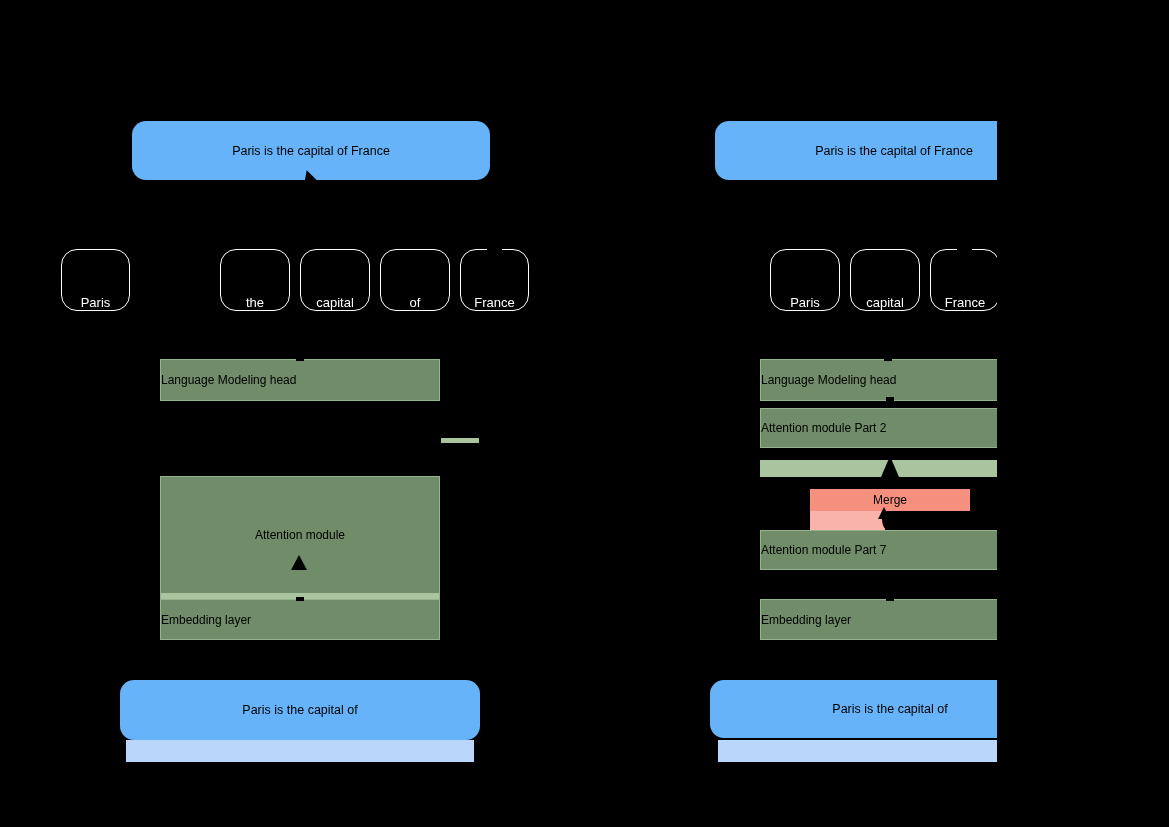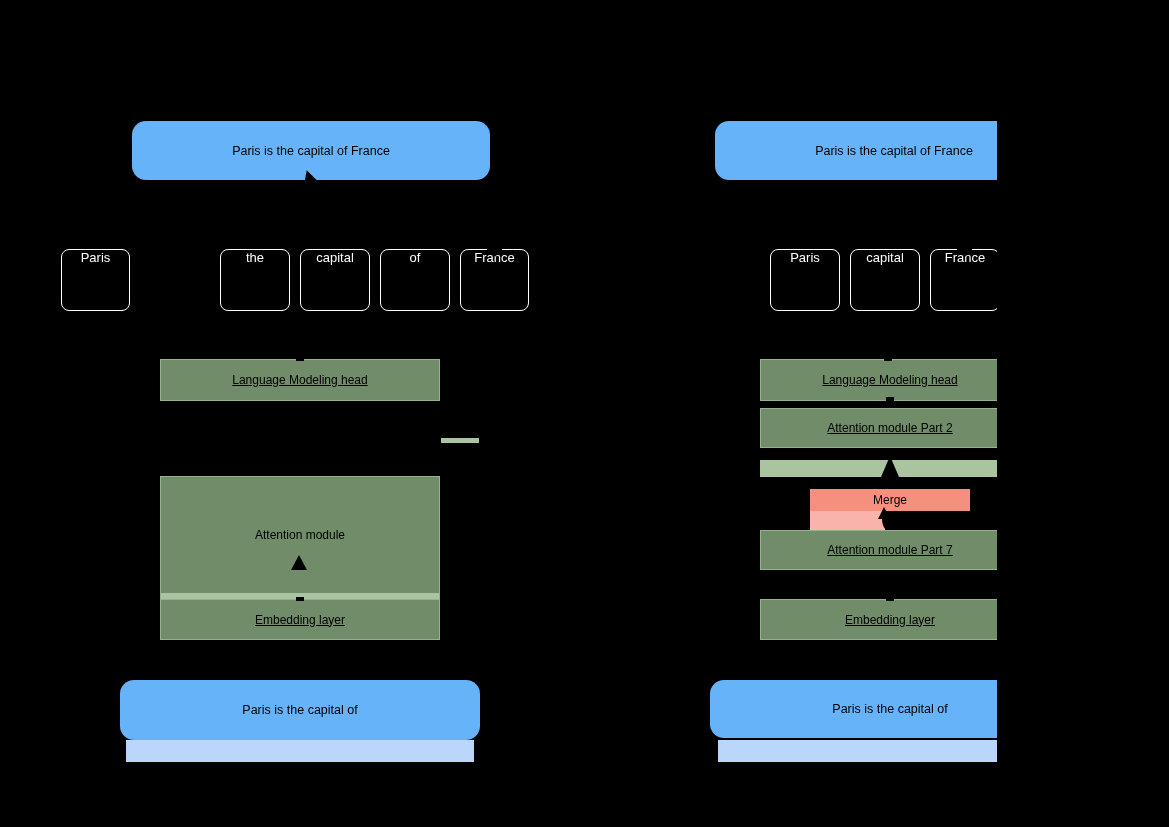--- a/index.html
+++ b/index.html
@@ -7,24 +7,24 @@
     --green:#708c69; --greenLight:#a9c49f; --greenBorder:#97b38e;
     --salmon:#f5907e; --pink:#fab3ab; --white:#ffffff; --ink:#000000;
   }
   html,body{margin:0;padding:0;background:var(--bg);}
   #stage{position:relative;width:949px;height:827px;background:var(--bg);
          font-family:"Liberation Sans",sans-serif;overflow:hidden;padding-left:48px;}
   .abs{position:absolute;box-sizing:border-box;}
   .box-blue{background:var(--blue);border-radius:14px;display:flex;
             align-items:center;justify-content:center;color:var(--ink);font-size:12.5px;}
   .strip-blue{background:var(--blueLight);}
-  .token{background:transparent;border:1.5px solid var(--white);border-radius:8px;
-         display:flex;align-items:flex-start;justify-content:center;color:var(--white);font-size:13px;}
+  .token{background:transparent;border:1.5px solid var(--white);border-radius:16px;
+         display:flex;align-items:flex-end;justify-content:center;color:var(--white);font-size:13px;}
   .layer{background:var(--green);border:1px solid var(--greenBorder);display:flex;
-         align-items:center;justify-content:center;color:var(--ink);font-size:12px;text-decoration:underline;}
+         align-items:center;color:var(--ink);font-size:12px;}
   .strip-green{background:var(--greenLight);}
   .box-merge{background:var(--salmon);display:flex;align-items:center;justify-content:center;
              color:var(--ink);font-size:12px;text-align:center;}
   .strip-pink{background:var(--pink);}
   .notch{background:var(--ink);}
   .tri-up{width:0;height:0;border-left:8px solid transparent;border-right:8px solid transparent;
           border-bottom:15px solid var(--ink);}
   .tri-up.big{border-left-width:9px;border-right-width:9px;border-bottom-width:21px;}
   .tri-down{width:0;height:0;border-left:5px solid transparent;border-right:5px solid transparent;
             border-top:7px solid var(--ink);}

